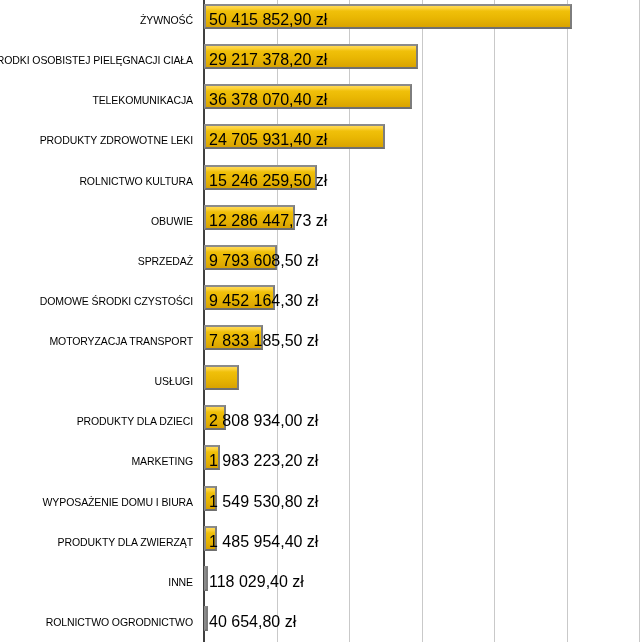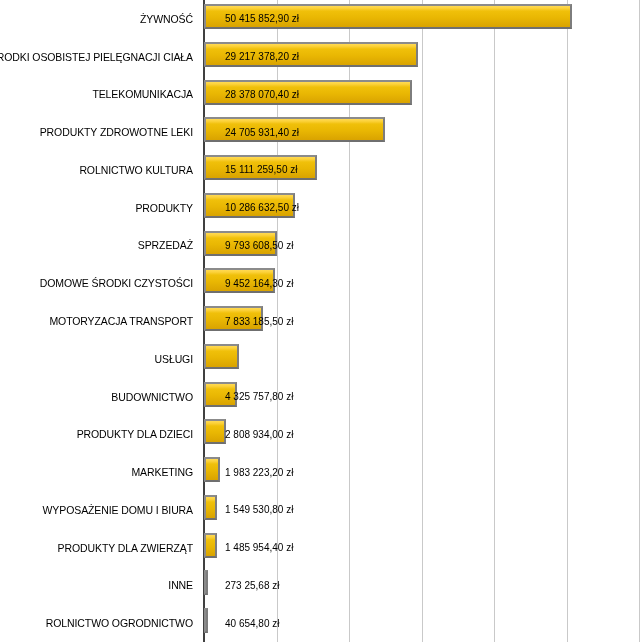--- a/index.html
+++ b/index.html
@@ -62,26 +62,26 @@
     height: 25px;
     border: 2px solid #8b8b8b;
     border-bottom-color: #6f6f6f;
     border-right-color: #7d7d7d;
     background: linear-gradient(to bottom,
       #ffd952 0%, #fcd23c 10%, #f0c00a 24%, #e9b703 55%, #d9a300 100%);
   }
 
   .val-label {
     position: absolute;
-    left: 225px;
+    left: 209px;
     top: 0; bottom: 0;
     display: flex;
     align-items: center;
     white-space: nowrap;
-    font-size: 10px;
+    font-size: 16px;
     color: #000000;
     z-index: 3;
   }
 </style>
 </head>
 <body>
 
 <div class="screen">
   <div class="chart">
     <div id="gridlines">
@@ -100,60 +100,55 @@
           <div class="val-label">50 415 852,90 zł</div>
         </div>
         <div class="row">
           <div class="cat-label">ŚRODKI OSOBISTEJ PIELĘGNACJI CIAŁA</div>
           <div class="bar" style="width: 213.826px;"></div>
           <div class="val-label">29 217 378,20 zł</div>
         </div>
         <div class="row">
           <div class="cat-label">TELEKOMUNIKACJA</div>
           <div class="bar" style="width: 207.741px;"></div>
-          <div class="val-label">28 378 070,40 zł</div>
+          <div class="val-label">36 378 070,40 zł</div>
         </div>
         <div class="row">
           <div class="cat-label">PRODUKTY ZDROWOTNE LEKI</div>
           <div class="bar" style="width: 181.118px;"></div>
           <div class="val-label">24 705 931,40 zł</div>
         </div>
         <div class="row">
           <div class="cat-label">ROLNICTWO KULTURA</div>
           <div class="bar" style="width: 112.535px;"></div>
-          <div class="val-label">15 111 259,50 zł</div>
+          <div class="val-label">15 246 259,50 zł</div>
         </div>
         <div class="row">
-          <div class="cat-label">PRODUKTY</div>
+          <div class="cat-label">OBUWIE</div>
           <div class="bar" style="width: 91.0781px;"></div>
-          <div class="val-label">10 286 632,50 zł</div>
+          <div class="val-label">12 286 447,73 zł</div>
         </div>
         <div class="row">
           <div class="cat-label">SPRZEDAŻ</div>
           <div class="bar" style="width: 73.0037px;"></div>
           <div class="val-label">9 793 608,50 zł</div>
         </div>
         <div class="row">
           <div class="cat-label">DOMOWE ŚRODKI CZYSTOŚCI</div>
           <div class="bar" style="width: 70.5282px;"></div>
           <div class="val-label">9 452 164,30 zł</div>
         </div>
         <div class="row">
           <div class="cat-label">MOTORYZACJA TRANSPORT</div>
           <div class="bar" style="width: 58.7906px;"></div>
           <div class="val-label">7 833 185,50 zł</div>
         </div>
         <div class="row">
           <div class="cat-label">USŁUGI</div>
           <div class="bar" style="width: 35.4136px;"></div>
-        </div>
-        <div class="row">
-          <div class="cat-label">BUDOWNICTWO</div>
-          <div class="bar" style="width: 33.3617px;"></div>
-          <div class="val-label">4 325 757,80 zł</div>
         </div>
         <div class="row">
           <div class="cat-label">PRODUKTY DLA DZIECI</div>
           <div class="bar" style="width: 22.3648px;"></div>
           <div class="val-label">2 808 934,00 zł</div>
         </div>
         <div class="row">
           <div class="cat-label">MARKETING</div>
           <div class="bar" style="width: 16.3784px;"></div>
           <div class="val-label">1 983 223,20 zł</div>
@@ -164,21 +159,21 @@
           <div class="val-label">1 549 530,80 zł</div>
         </div>
         <div class="row">
           <div class="cat-label">PRODUKTY DLA ZWIERZĄT</div>
           <div class="bar" style="width: 12.7732px;"></div>
           <div class="val-label">1 485 954,40 zł</div>
         </div>
         <div class="row">
           <div class="cat-label">INNE</div>
           <div class="bar" style="width: 3.97946px;"></div>
-          <div class="val-label">273 25,68 zł</div>
+          <div class="val-label">118 029,40 zł</div>
         </div>
         <div class="row">
           <div class="cat-label">ROLNICTWO OGRODNICTWO</div>
           <div class="bar" style="width: 3px;"></div>
           <div class="val-label">40 654,80 zł</div>
         </div>
       </div>
   </div>
 </div>
 

